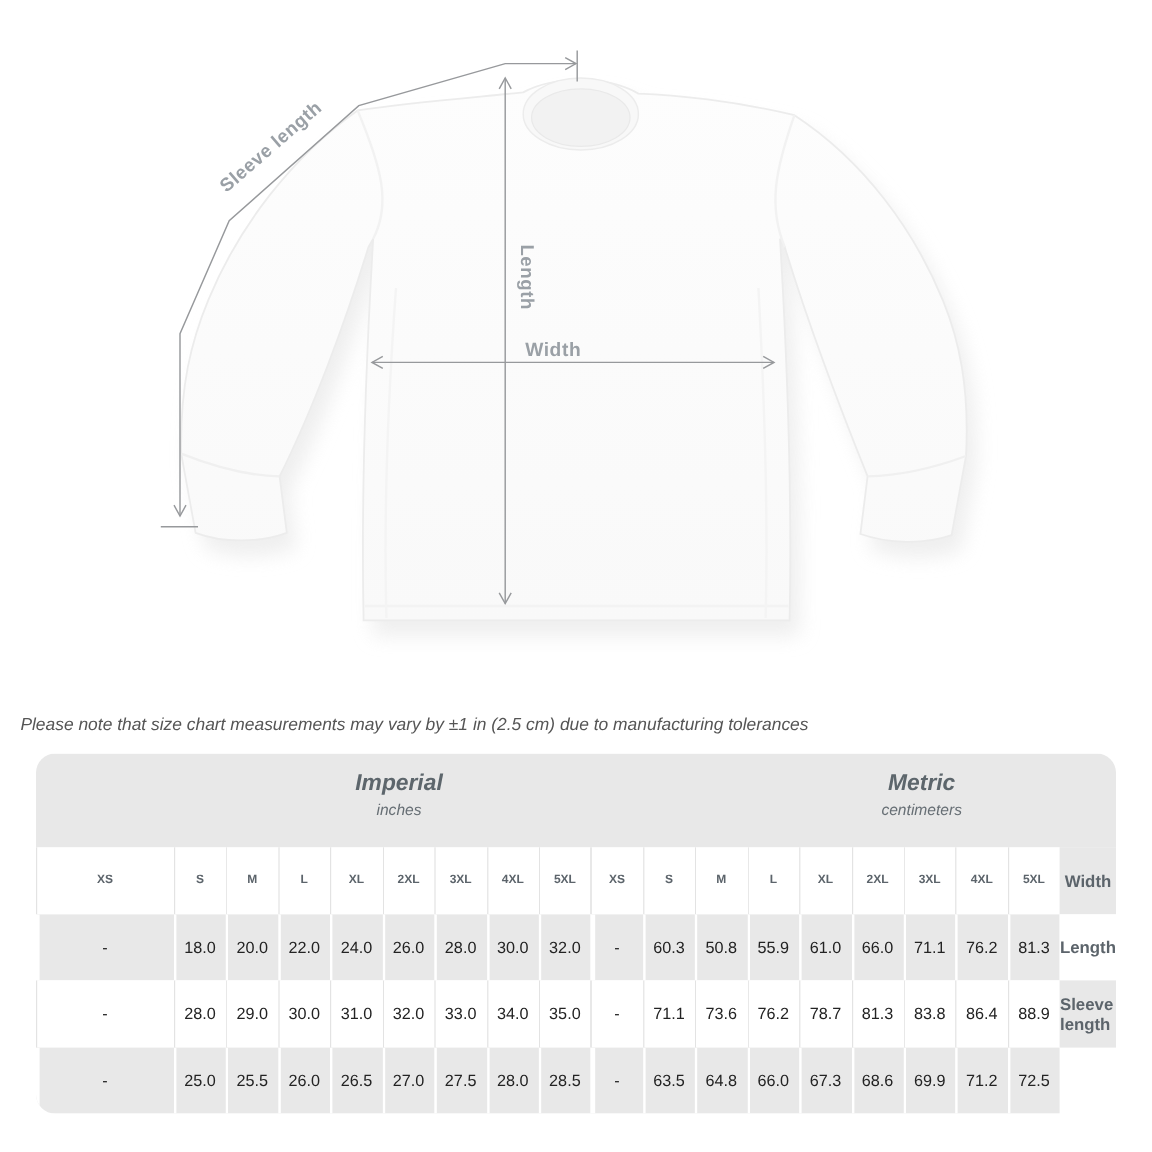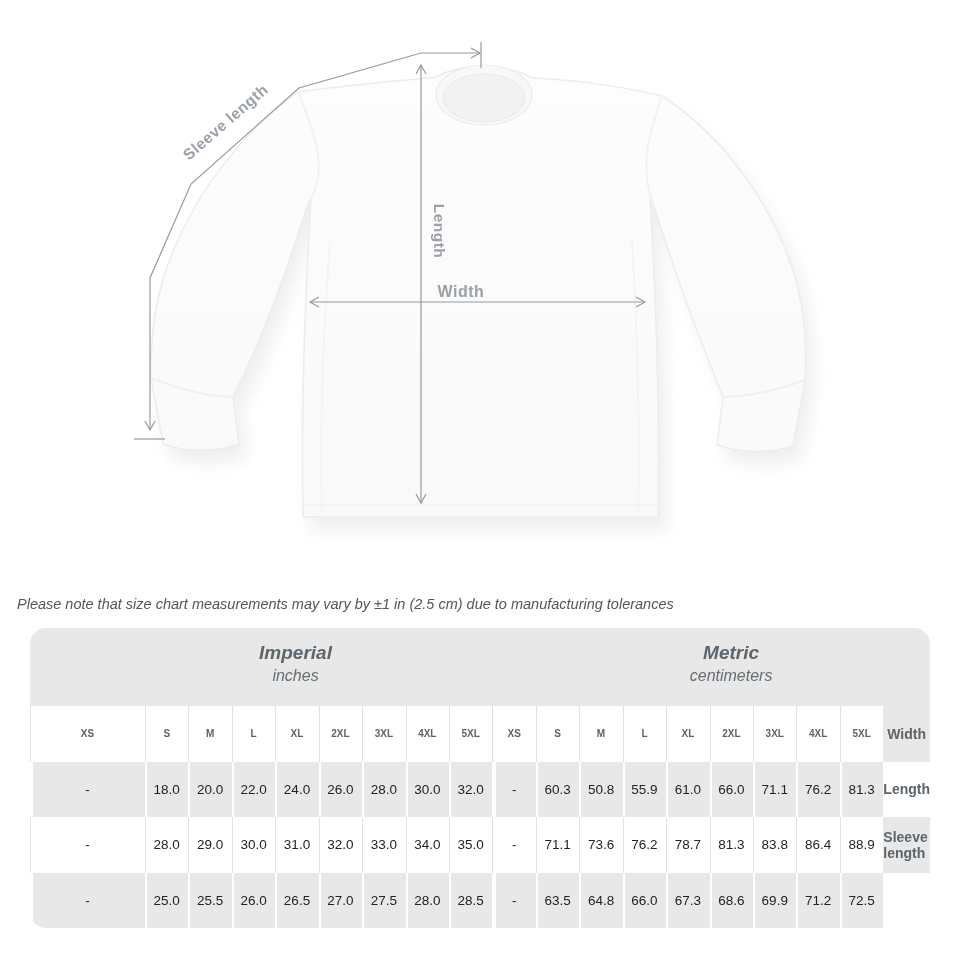--- a/index.html
+++ b/index.html
@@ -9,23 +9,23 @@
 
   .title{position:absolute;top:563px;left:0;width:960px;text-align:center;
          font-size:22px;font-weight:bold;color:#303030;letter-spacing:.2px;}
   .subtitle{position:absolute;top:596px;left:0;width:960px;text-align:left;
             font-size:14.5px;font-style:italic;color:#555;padding-left:17px;}
 
   .tbl{position:absolute;left:30px;top:628px;width:900px;height:300px;
        border-radius:16px;overflow:hidden;background:#fff;}
   .band{position:relative;height:78px;background:#e8e8e8;}
   .band-group{position:absolute;top:14px;transform:translateX(-50%);
-              text-align:center;color:#5d666c;}
+              text-align:center;color:#5d666c;margin-left:37px;}
   .band-group .bt{font-size:19px;font-weight:bold;font-style:italic;}
-  .band-group .bu{font-size:16px;font-style:italic;margin-top:3px;color:#666e74;}
+  .band-group .bu{font-size:13px;font-style:italic;margin-top:3px;color:#666e74;}
   .band-group.imp{left:29.5%;}
   .band-group.met{left:77.9%;}
 
   #grid{display:grid;grid-template-columns:115px repeat(18,1fr);grid-auto-rows:55.5px;}
   .c{display:flex;align-items:center;justify-content:center;
      font-size:13.5px;color:#232323;background:#fff;}
   .c.g{background:#e8e8e8;}
   .c.hd{font-weight:bold;color:#5c646b;font-size:10px;}
   .c.lab{font-weight:bold;color:#5c646b;font-size:14px;}
   .c.sep,.c.sepa{box-shadow:inset 1px 0 0 #e3e3e3;}

